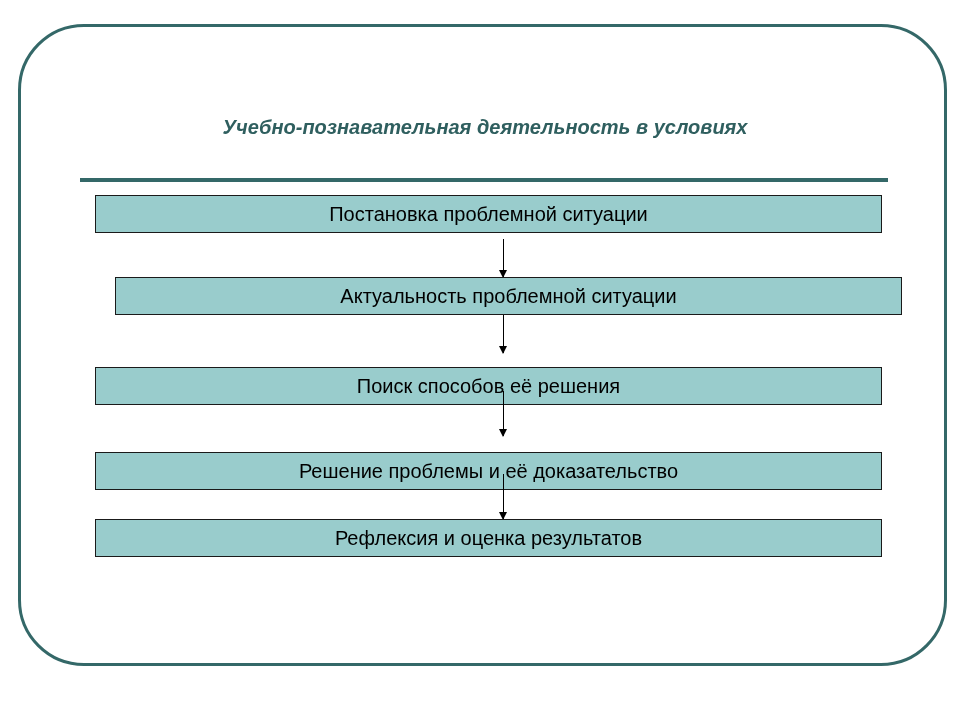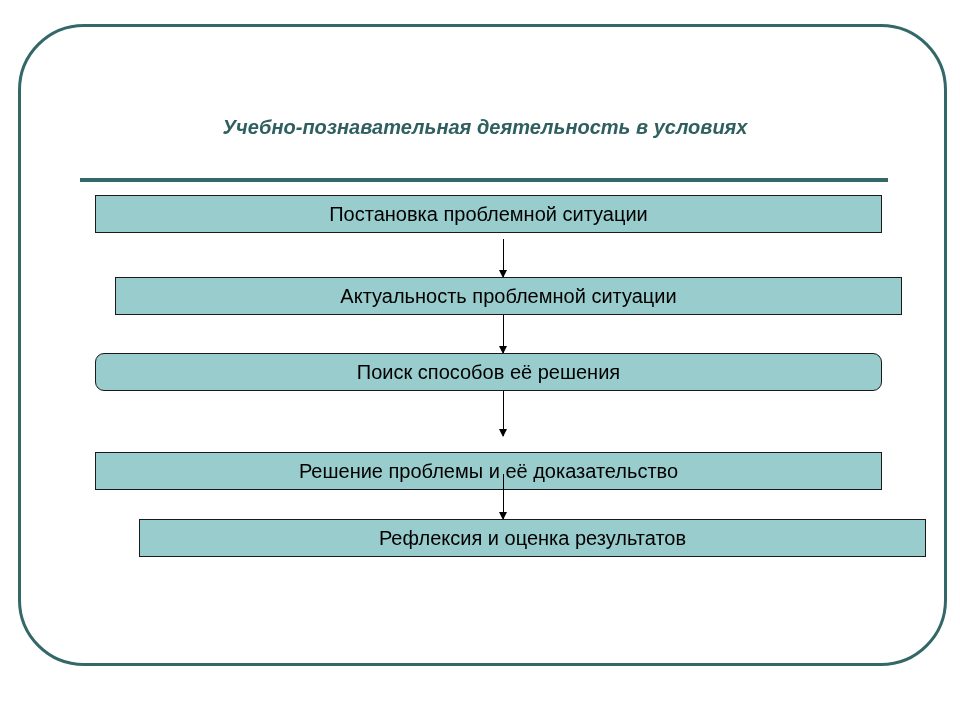--- a/index.html
+++ b/index.html
@@ -42,25 +42,25 @@
 <div class="box" style="top:195px;">
   <span>Постановка проблемной ситуации</span>
 </div>
 <div class="arrow" style="top:239px;height:38px;"></div>
 
 <div class="box" style="top:277px;margin-left:20px;">
   <span>Актуальность проблемной ситуации</span>
 </div>
 <div class="arrow" style="top:315px;height:38px;"></div>
 
-<div class="box" style="top:353px;border-radius:9px;">
+<div class="box" style="top:367px;">
   <span>Поиск способов её решения</span>
 </div>
 <div class="arrow" style="top:391px;height:45px;"></div>
 
 <div class="box" style="top:452px;">
   <span>Решение проблемы и её доказательство</span>
 </div>
 <div class="arrow" style="top:474px;height:45px;"></div>
 
-<div class="box" style="top:519px;margin-left:44px;">
+<div class="box" style="top:519px;">
   <span>Рефлексия и оценка результатов</span>
 </div>
 
 </body></html>

